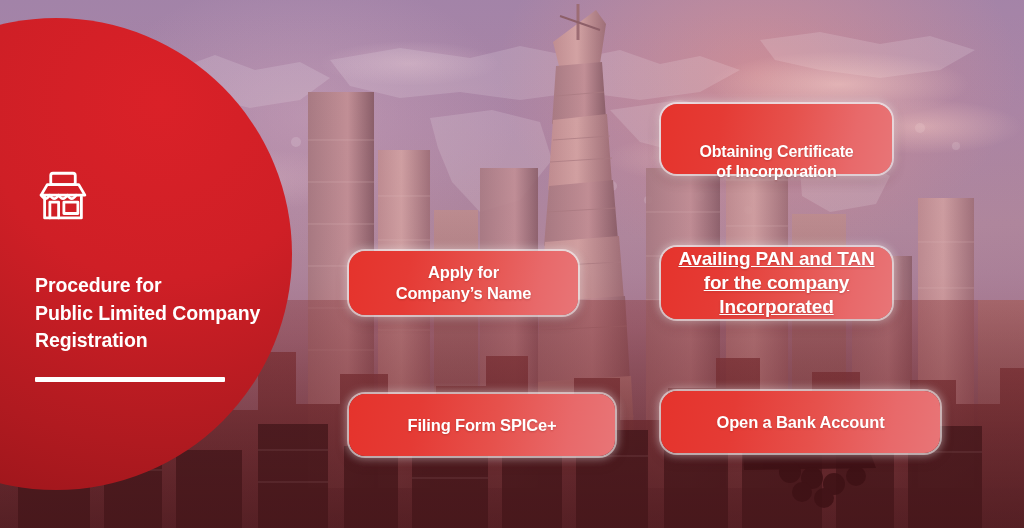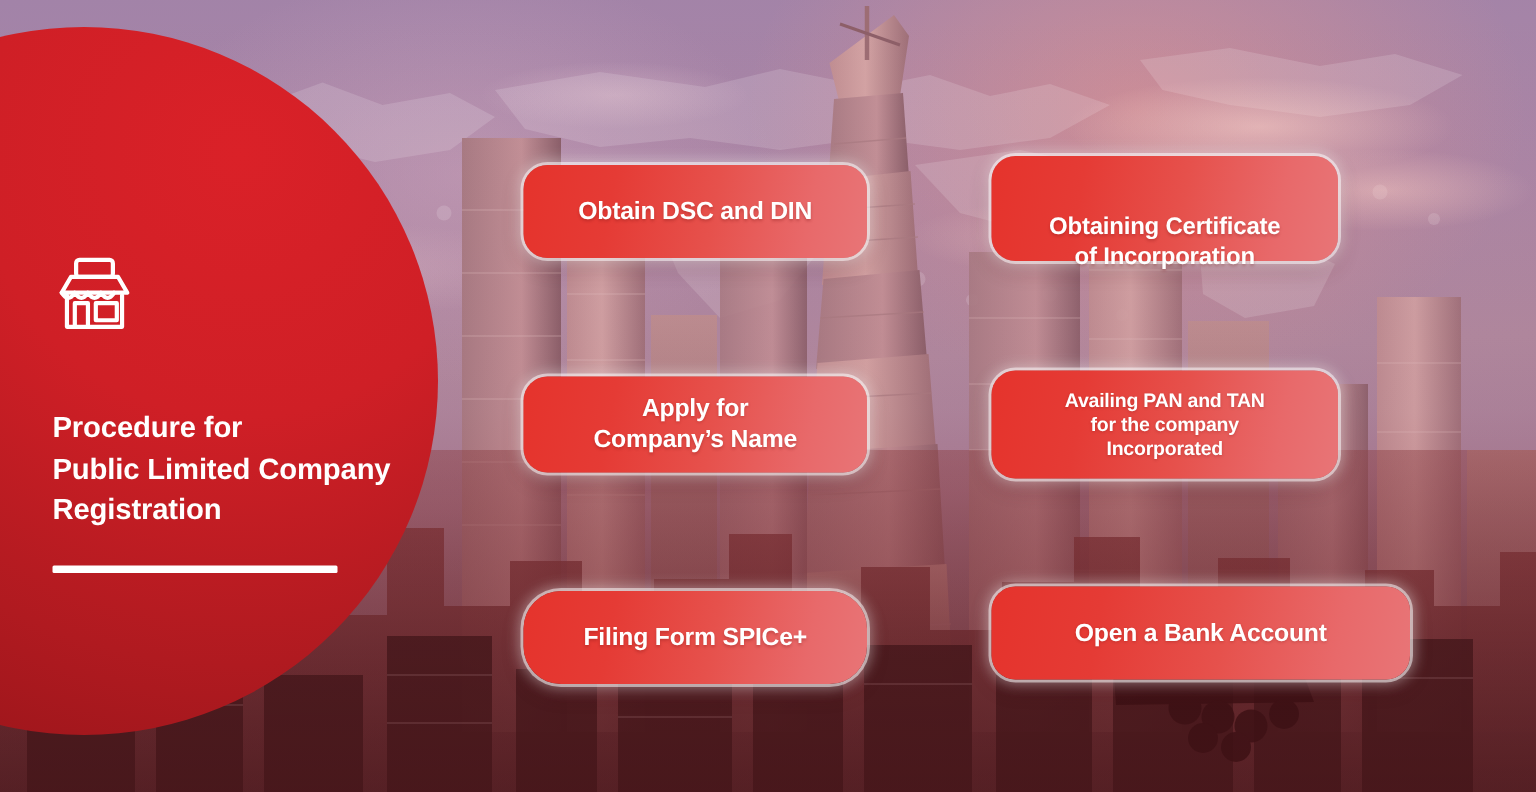--- a/index.html
+++ b/index.html
@@ -134,30 +134,30 @@
     font-weight: bold;
     line-height: 1.25;
     white-space: pre-line;
     letter-spacing: -0.15px;
     text-shadow: 0 1px 2px rgba(120,20,20,0.30);
   }
 
   
   #box-0 { left: 349px; top: 110px;  width: 229px; height: 62px; }
   #box-1 { left: 349px; top: 251px;  width: 229px; height: 64px; }
-  #box-2 { left: 349px; top: 394px;  width: 229px; height: 62px; border-radius: 25px; }
+  #box-2 { left: 349px; top: 394px;  width: 266px; height: 62px; }
 
   
   #box-3 { left: 661px; top: 104px;  width: 231px; height: 70px; }
   #box-4 { left: 661px; top: 247px;  width: 231px; height: 72px; }
   #box-5 { left: 661px; top: 391px;  width: 279px; height: 62px; }
 
   .size-lg   { font-size: 16.5px; }
   .size-md   { font-size: 16px; margin-top: 45px; }
-  .size-sm   { font-size: 13px; }
+  .size-sm   { font-size: 19px; text-decoration: underline; }
 </style>
 </head>
 <body>
 
 <div class="infographic">
 
   <div class="bg-sky"></div>
 
   <svg class="bg-map" viewBox="0 0 1024 300" preserveAspectRatio="none">
     <g fill="#ffffff" opacity="0.85">
@@ -328,23 +328,20 @@
       <div class="panel-title">Procedure for
 Public Limited Company
 Registration</div>
 
       <div class="panel-rule"></div>
     </div>
   </div>
 
   <div class="steps">
 
-    <div class="step-box" id="box-0">
-      <span class="step-label size-lg">Obtain DSC and DIN</span>
-    </div>
 
     <div class="step-box" id="box-1">
       <span class="step-label size-lg">Apply for
 Company’s Name</span>
     </div>
 
     <div class="step-box" id="box-2">
       <span class="step-label size-lg">Filing Form SPICe+</span>
     </div>
 

